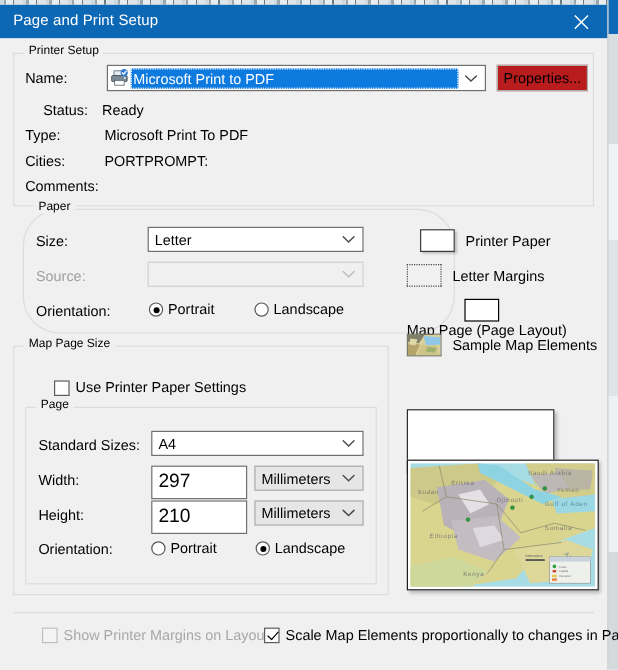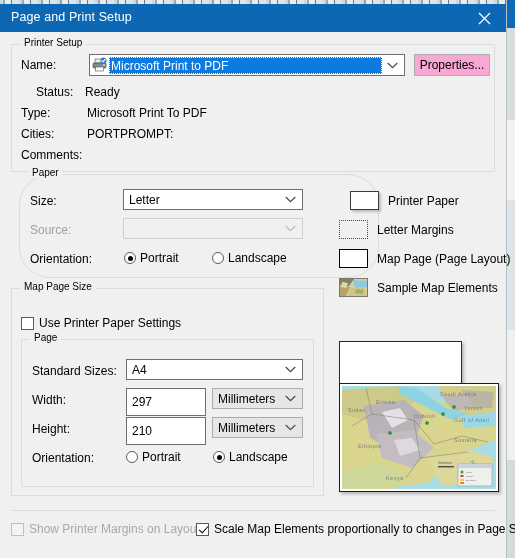--- a/index.html
+++ b/index.html
@@ -198,31 +198,31 @@
   }
 
   
   .textinput {
     position: absolute;
     box-sizing: border-box;
     border: 1px solid #6f6f6f;
     background: #ffffff;
     height: 28px;
     font-family: "Liberation Sans", sans-serif;
-    font-size: 12px;
+    font-size: 16px;
     padding-left: 5px;
     color: #000;
     outline: none;
   }
 
   
   .btn {
     position: absolute;
     box-sizing: border-box;
-    background: #f9a8d4;
+    background: #b91c1c;
     border: 1px solid #adadad;
     font-family: "Liberation Sans", sans-serif;
     font-size: 12px;
     color: #000;
     text-align: center;
     cursor: default;
     padding: 0;
   }
 
   
@@ -251,20 +251,21 @@
     background: #000000;
   }
   .radio .rtext { font-size: 12px; }
 
   
   .checkrow {
     position: absolute;
     display: flex;
     align-items: center;
     white-space: nowrap;
+    margin-left: 24px;
   }
   .checkrow .cb {
     width: 13px; height: 13px;
     border: 1px solid #5a5a5a;
     background: #ffffff;
     box-sizing: border-box;
     position: relative;
     margin-right: 5px;
     flex: 0 0 auto;
   }
@@ -434,21 +435,21 @@
     </label>
 
     <div class="legend-row" style="left:339px; top:159px;padding-left:11px;">
       <span class="swatch sw-paper"></span>
       <span class="ltext">Printer Paper</span>
     </div>
     <div class="legend-row" style="left:339px; top:188px;">
       <span class="swatch sw-margin"></span>
       <span class="ltext">Letter Margins</span>
     </div>
-    <div class="legend-row" style="left:339px; top:217px;">
+    <div class="legend-row" style="left:339px; top:217px;flex-direction:column;">
       <span class="swatch sw-mappage"></span>
       <span class="ltext">Map Page (Page Layout)</span>
     </div>
     <div class="legend-row" style="left:339px; top:246px;">
       <span class="swatch sw-sample">
         <svg width="27" height="17" viewBox="0 0 27 17" style="display:block">
           <rect width="27" height="17" fill="#d9cf9a"></rect>
           <path d="M0 0 L14 0 L9 7 L0 6 Z" fill="#7f7f6a"></path>
           <path d="M13 1 L27 2 L27 8 L15 9 Z" fill="#8fc7e8"></path>
           <path d="M0 7 L10 8 L6 17 L0 17 Z" fill="#b5a46a"></path>

